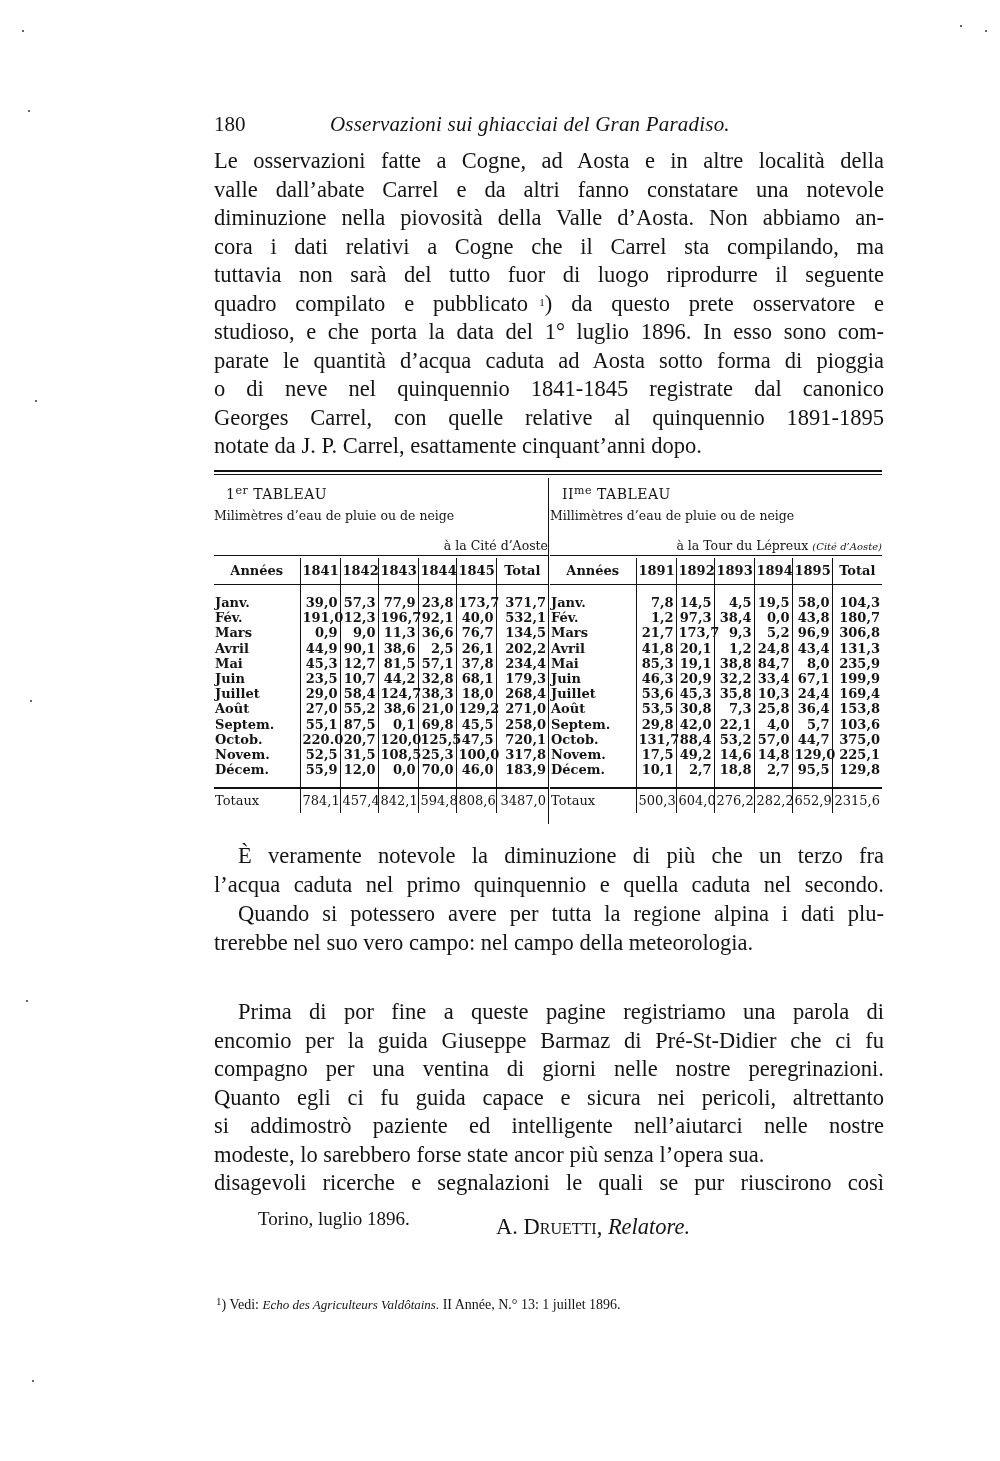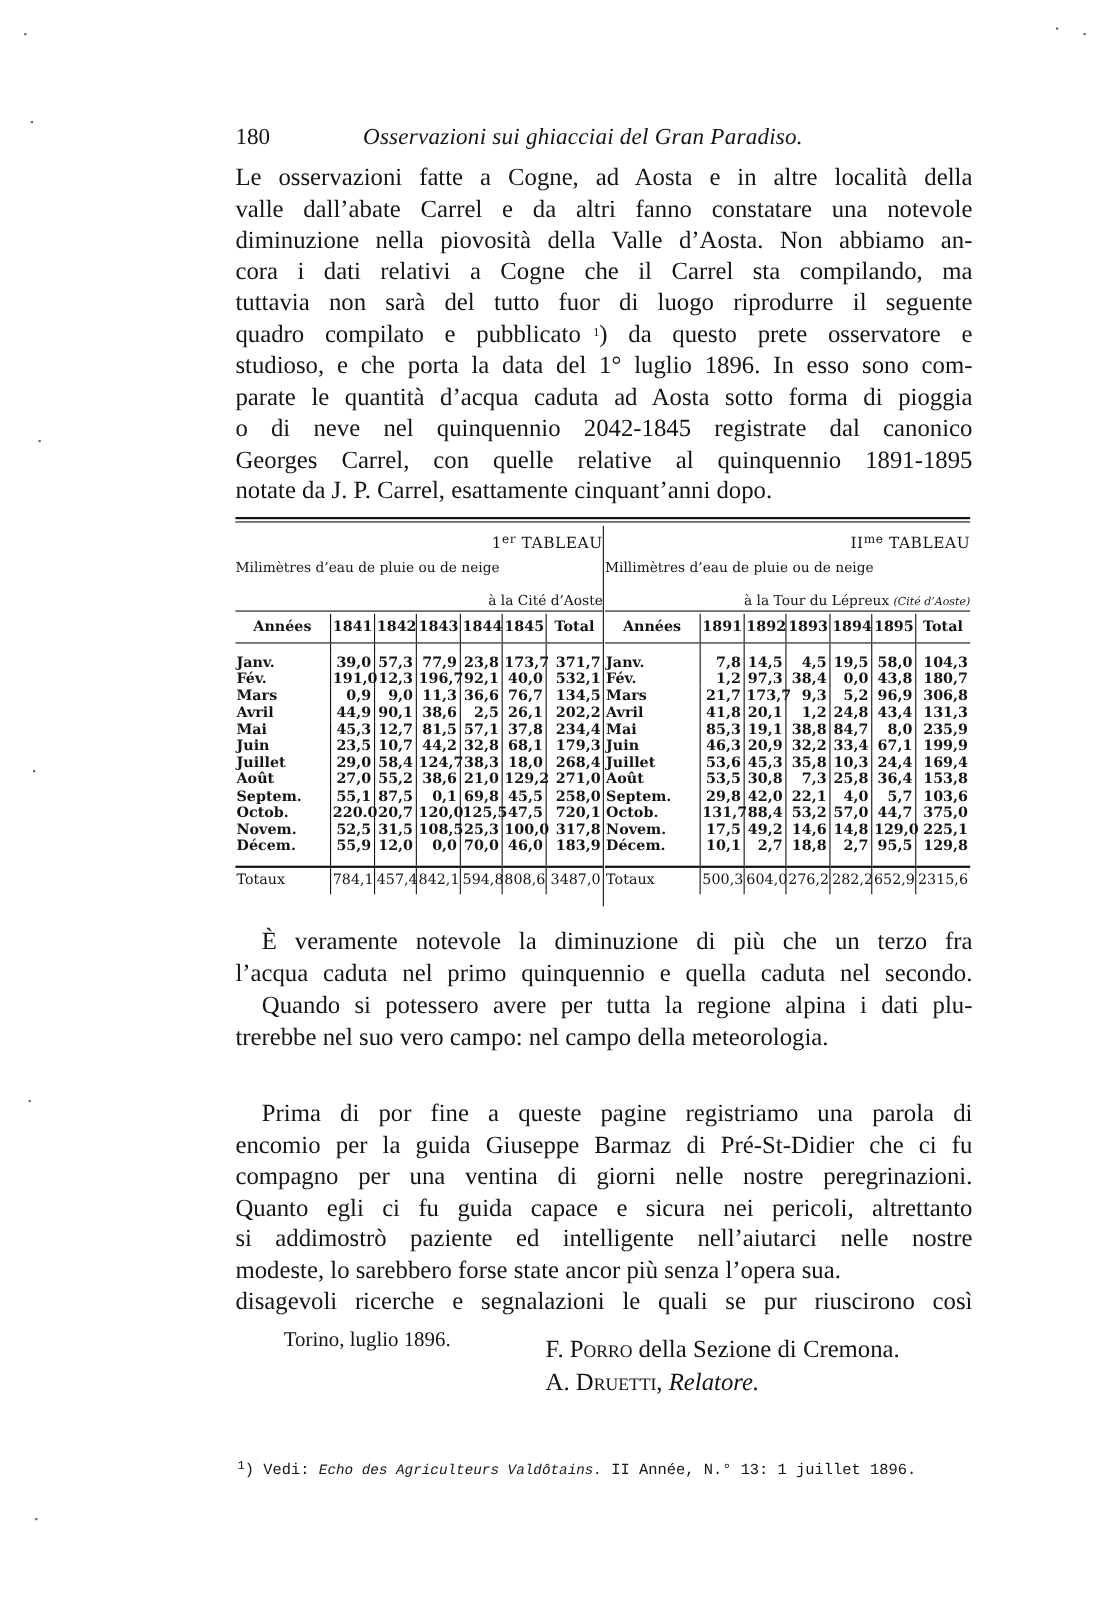--- a/index.html
+++ b/index.html
@@ -19,21 +19,21 @@
   #para4 { top: 998px; }
   sup { font-size: 11px; vertical-align: top; position: relative; top: -2px; }
 
   
   .rule-top { position: absolute; left: 214px; width: 668px; border-top: 2px solid #111; }
   .tables { position: absolute; top: 478px; left: 214px; width: 668px; height: 350px; font-family: "DejaVu Serif", serif; }
   .tbl { position: absolute; top: 0; height: 350px; }
   .tbl1 { left: 0; width: 334px; }
   .tbl2 { left: 336px; width: 332px; }
   .mid-divider { position: absolute; left: 334px; top: 0; height: 346px; border-left: 1.5px solid #111; }
-  .tbl-title { position: absolute; top: 8px; left: 0; width: 100%; text-align: right; font-size: 14px; letter-spacing: 0.5px; }
+  .tbl-title { position: absolute; top: 8px; left: 12px; width: 100%; text-align: left; font-size: 14px; letter-spacing: 0.5px; }
   .tbl-sub1 { position: absolute; top: 30px; left: 0; width: 100%; font-size: 12.5px; }
   .tbl-sub2 { position: absolute; top: 60px; left: 0; width: 100%; text-align: right; font-size: 12.5px; }
   .tbl-sub2 i { font-size: 10px; }
   .hdr-rule { position: absolute; top: 77px; left: 0; width: 100%; border-top: 1.5px solid #111; }
   .grid { position: absolute; top: 80px; left: 0; width: 100%; border-collapse: collapse; font-size: 13px; table-layout: fixed; }
   .grid td, .grid th { padding: 0 2px; height: 15.2px; line-height: 15.2px; white-space: nowrap; }
   .grid th { font-weight: bold; font-size: 13px; height: 26px; line-height: 26px; text-align: center; }
   .grid td.num { text-align: right; border-left: 1.5px solid #111; font-weight: bold; }
   .grid th.num { border-left: 1.5px solid #111; }
   .grid td.tot { text-align: right; font-weight: bold; border-left: 1.5px solid #111; }
@@ -41,21 +41,21 @@
   .grid tr.under td { height: 10px; border-top: 1px solid #111; }
   .grid tr.under td.num, .grid tr.under td.tot { border-top: 1px solid #111; }
   .grid tr.sumline td { height: 10px; border-bottom: 2px solid #111; }
   .grid tr.sumline td.mon { border-bottom: 2px solid #111; }
   .grid tr.totals td { height: 24px; line-height: 24px; font-weight: normal; }
   .grid tr.totals td.mon { font-weight: normal; }
 
   .place-date { position: absolute; top: 1208px; left: 258px; font-size: 19px; }
   .signatures { position: absolute; top: 1212px; left: 496px; font-size: 22.5px; line-height: 30px; }
   .sc { font-variant: small-caps; }
-  .footnote { position: absolute; top: 1297px; left: 216px; font-size: 14px; font-family: Liberation Mono, monospace; margin-top: 32px; }
+  .footnote { position: absolute; top: 1297px; left: 216px; font-size: 14px; font-family: Liberation Serif, serif; }
   .footnote i { font-size: 13px; }
   .speck { position: absolute; background: #666; width: 2px; height: 2px; }
 </style>
 </head>
 <body>
 
 <div class="page">
 
   <div class="running-head">
     <span class="pn">180</span>
@@ -64,21 +64,21 @@
 
   <div class="text-block" id="para1">
     <span class="ln">Le osservazioni fatte a Cogne, ad Aosta e in altre località della</span>
     <span class="ln">valle dall’abate Carrel e da altri fanno constatare una notevole</span>
     <span class="ln">diminuzione nella piovosità della Valle d’Aosta. Non abbiamo an-</span>
     <span class="ln">cora i dati relativi a Cogne che il Carrel sta compilando, ma</span>
     <span class="ln">tuttavia non sarà del tutto fuor di luogo riprodurre il seguente</span>
     <span class="ln"><span>quadro compilato e pubblicato</span> <sup>1</sup><span>) da questo prete osservatore e</span></span>
     <span class="ln">studioso, e che porta la data del 1° luglio 1896. In esso sono com-</span>
     <span class="ln">parate le quantità d’acqua caduta ad Aosta sotto forma di pioggia</span>
-    <span class="ln">o di neve nel quinquennio 2042-1845 registrate dal canonico</span>
+    <span class="ln">o di neve nel quinquennio 1841-1845 registrate dal canonico</span>
     <span class="ln">Georges Carrel, con quelle relative al quinquennio 1891-1895</span>
     <span class="ln last">notate da J. P. Carrel, esattamente cinquant’anni dopo.</span>
   </div>
 
   <div class="rule-top" style="top:470px;"></div>
   <div class="rule-top" style="top:474px; border-top-width:1px;"></div>
 
   <div class="tables">
     <div class="mid-divider"></div>
 
@@ -431,21 +431,20 @@
     <span class="ln">compagno per una ventina di giorni nelle nostre peregrinazioni.</span>
     <span class="ln">Quanto egli ci fu guida capace e sicura nei pericoli, altrettanto</span>
     <span class="ln">si addimostrò paziente ed intelligente nell’aiutarci nelle nostre</span>
     <span class="ln last">modeste, lo sarebbero forse state ancor più senza l’opera sua.</span>
     <span class="ln">disagevoli ricerche e segnalazioni le quali se pur riuscirono così</span>
   </div>
 
   <div class="place-date">Torino, luglio 1896.</div>
 
   <div class="signatures">
-    <div><span>F. </span><span class="sc">Porro</span><span> della Sezione di Cremona.</span></div>
     <div><span>A. </span><span class="sc">Druetti</span><span>, </span><i>Relatore.</i></div>
   </div>
 
   <div class="footnote"><sup>1</sup><span>) Vedi: </span><i>Echo des Agriculteurs Valdôtains.</i><span> II Année, N.° 13: 1 juillet 1896.</span></div>
 
   <div class="speck" style="left:22px;top:30px"></div>
   <div class="speck" style="left:28px;top:110px"></div>
   <div class="speck" style="left:35px;top:400px"></div>
   <div class="speck" style="left:30px;top:700px"></div>
   <div class="speck" style="left:26px;top:1000px"></div>

